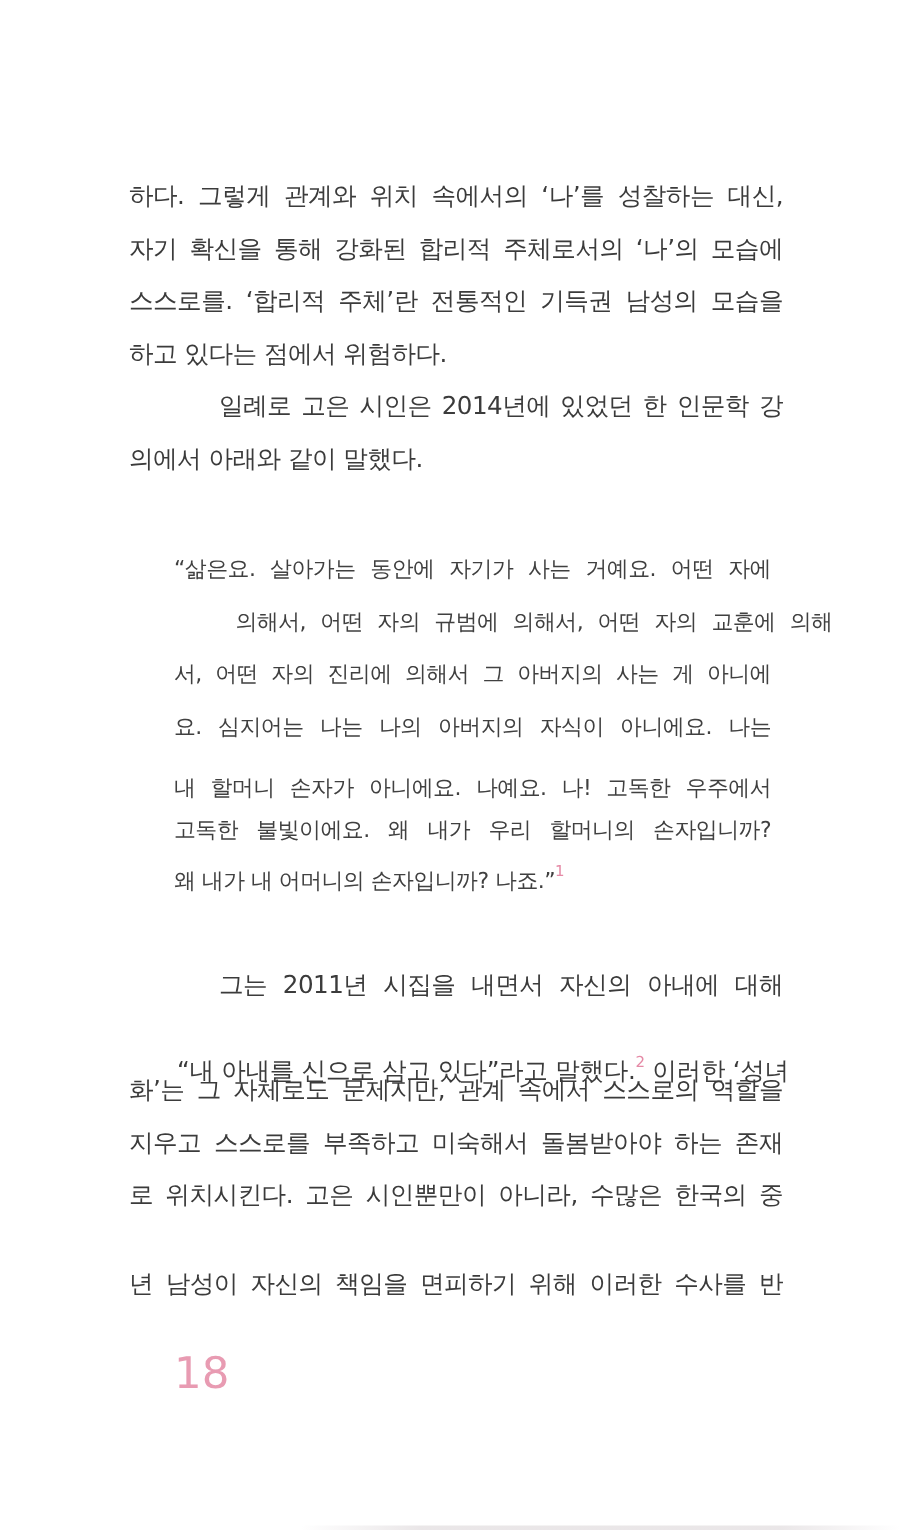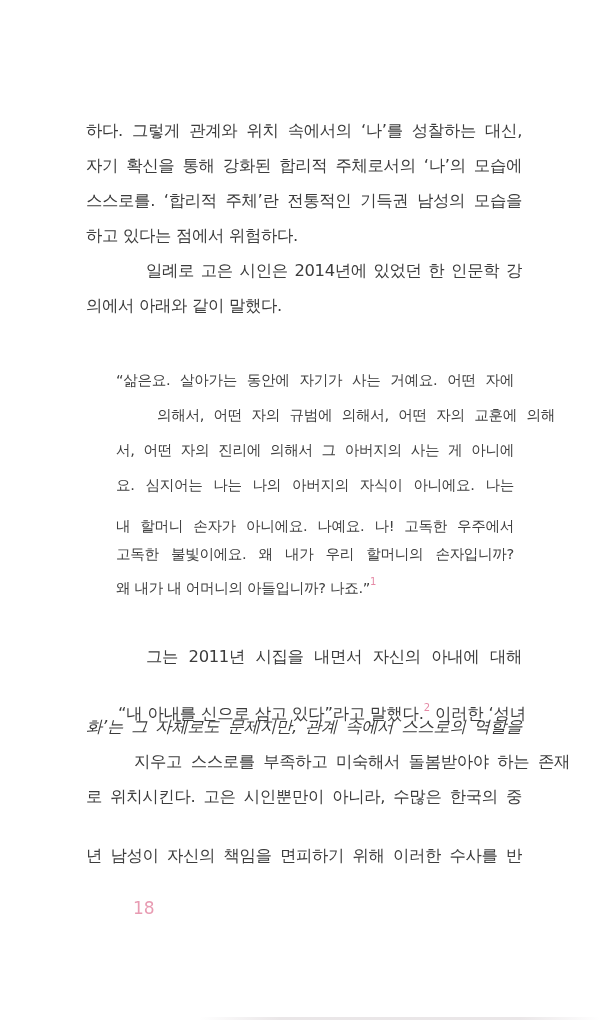--- a/index.html
+++ b/index.html
@@ -18,21 +18,21 @@
   .body-line.indent { left: 146px; width: 376px; }
   .quote-line {
     left: 116px; width: 398px; font-size: 14.6px; letter-spacing: -0.35px;
     text-align: justify; text-align-last: justify; color: #404040;
   }
   .quote-line.last { text-align-last: left; }
   sup.fn {
     color: #e58aa6; font-size: 10px; position: relative; top: -2px; vertical-align: super; line-height: 0;
   }
   .page-number {
-    position: absolute; left: 133px; top: 898px; font-size: 17px; color: #e89bb2;
+    position: absolute; left: 116px; top: 898px; font-size: 29px; color: #e89bb2;
     font-family: "DejaVu Sans", sans-serif; font-weight: normal; letter-spacing: 0px;
   }
   .bottom-edge {
     position: absolute; left: 200px; top: 1017px; width: 400px; height: 3px;
     background: linear-gradient(to right, rgba(230,225,225,0), rgba(225,220,222,0.7) 20%, rgba(225,220,222,0.7) 80%, rgba(230,225,225,0));
   }
 </style>
 </head>
 <body>
 
@@ -50,28 +50,28 @@
     <div class="line body-line last" style="top:296px;">의에서 아래와 같이 말했다.</div>
   </div>
 
   <div>
     <div class="line quote-line" style="top:370px;">“삶은요. 살아가는 동안에 자기가 사는 거예요. 어떤 자에</div>
     <div class="line quote-line" style="top:405px;margin-left:41px;">의해서, 어떤 자의 규범에 의해서, 어떤 자의 교훈에 의해</div>
     <div class="line quote-line" style="top:440px;">서, 어떤 자의 진리에 의해서 그 아버지의 사는 게 아니에</div>
     <div class="line quote-line" style="top:475px;">요. 심지어는 나는 나의 아버지의 자식이 아니에요. 나는</div>
     <div class="line quote-line" style="top:516px;">내 할머니 손자가 아니에요. 나예요. 나! 고독한 우주에서</div>
     <div class="line quote-line" style="top:544px;">고독한 불빛이에요. 왜 내가 우리 할머니의 손자입니까?</div>
-    <div class="line quote-line last" style="top:578px;"><span>왜 내가 내 어머니의 아들입니까? 나죠.”</span><sup class="fn">1</sup></div>
+    <div class="line quote-line last" style="top:578px;"><span>왜 내가 내 어머니의 손자입니까? 나죠.”</span><sup class="fn">1</sup></div>
   </div>
 
   <div>
     <div class="line body-line indent" style="top:647px;">그는 2011년 시집을 내면서 자신의 아내에 대해</div>
     <div class="line body-line last" style="top:704px; letter-spacing:-0.2px;margin-left:32px;"><span>“내 아내를 신으로 삼고 있다”라고 말했다.</span><sup class="fn">2</sup><span> 이러한 ‘성녀</span></div>
-    <div class="line body-line" style="top:717px;font-style:italic;">화’는 그 자체로도 문제지만, 관계 속에서 스스로의 역할을</div>
-    <div class="line body-line" style="top:752px;margin-left:48px;">지우고 스스로를 부족하고 미숙해서 돌봄받아야 하는 존재</div>
+    <div class="line body-line" style="top:717px;">화’는 그 자체로도 문제지만, 관계 속에서 스스로의 역할을</div>
+    <div class="line body-line" style="top:752px;">지우고 스스로를 부족하고 미숙해서 돌봄받아야 하는 존재</div>
     <div class="line body-line" style="top:787px;">로 위치시킨다. 고은 시인뿐만이 아니라, 수많은 한국의 중</div>
     <div class="line body-line" style="top:846px;">년 남성이 자신의 책임을 면피하기 위해 이러한 수사를 반</div>
   </div>
 
   <div class="page-number">18</div>
 
   <div class="bottom-edge"></div>
 </div>
 
 </body></html>

